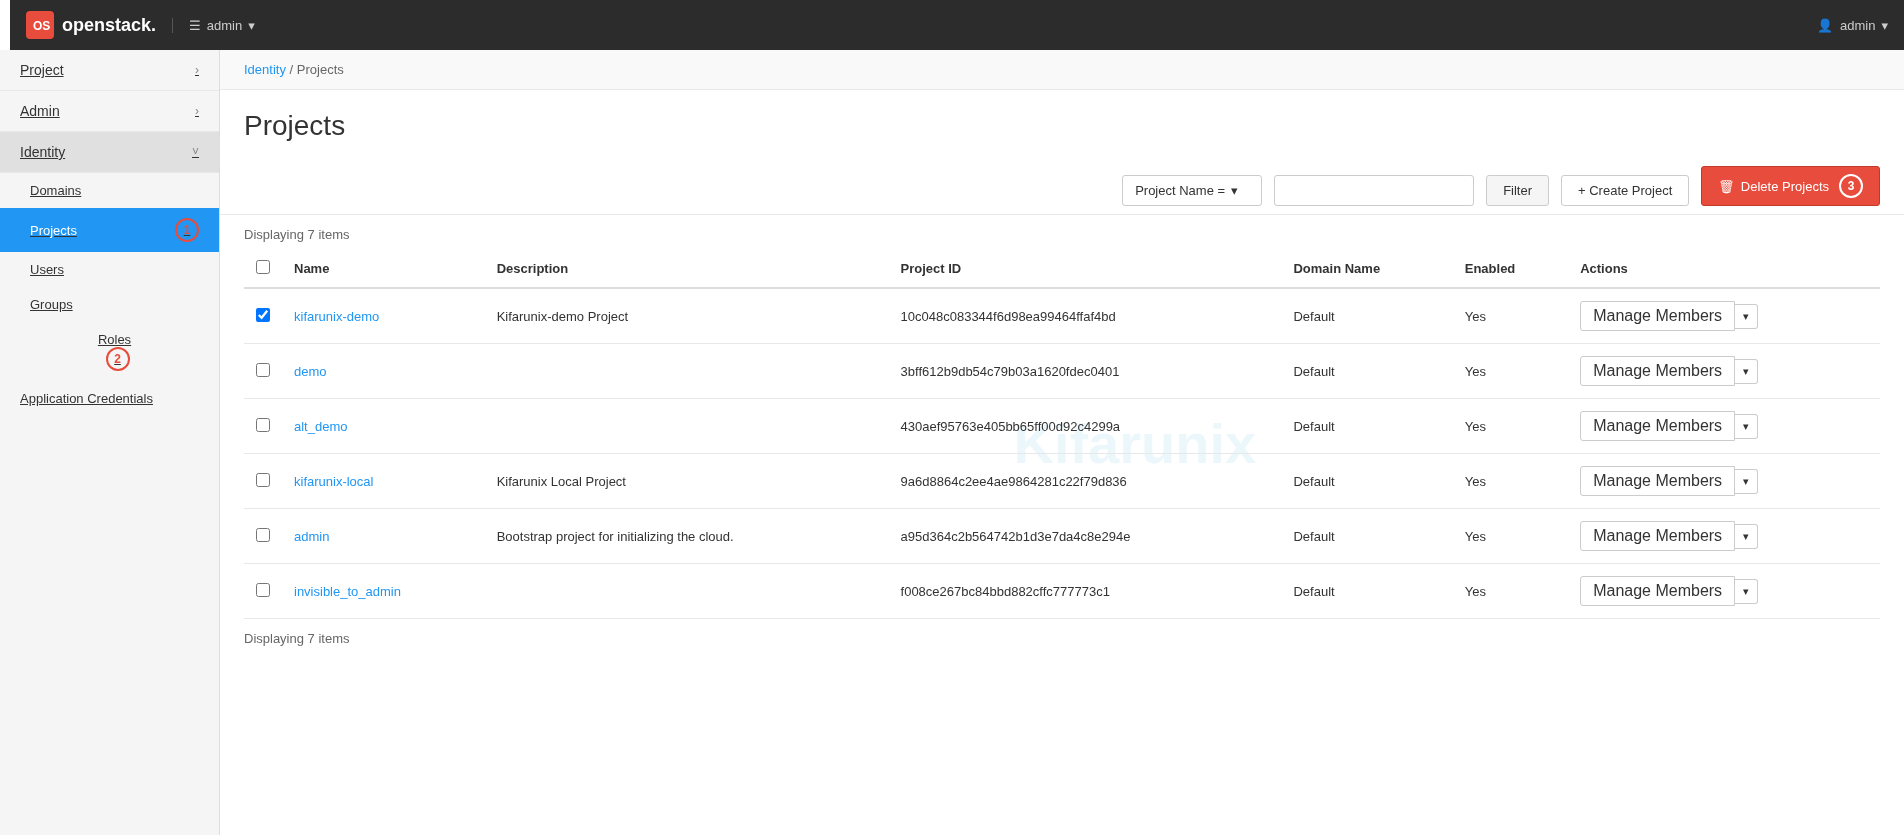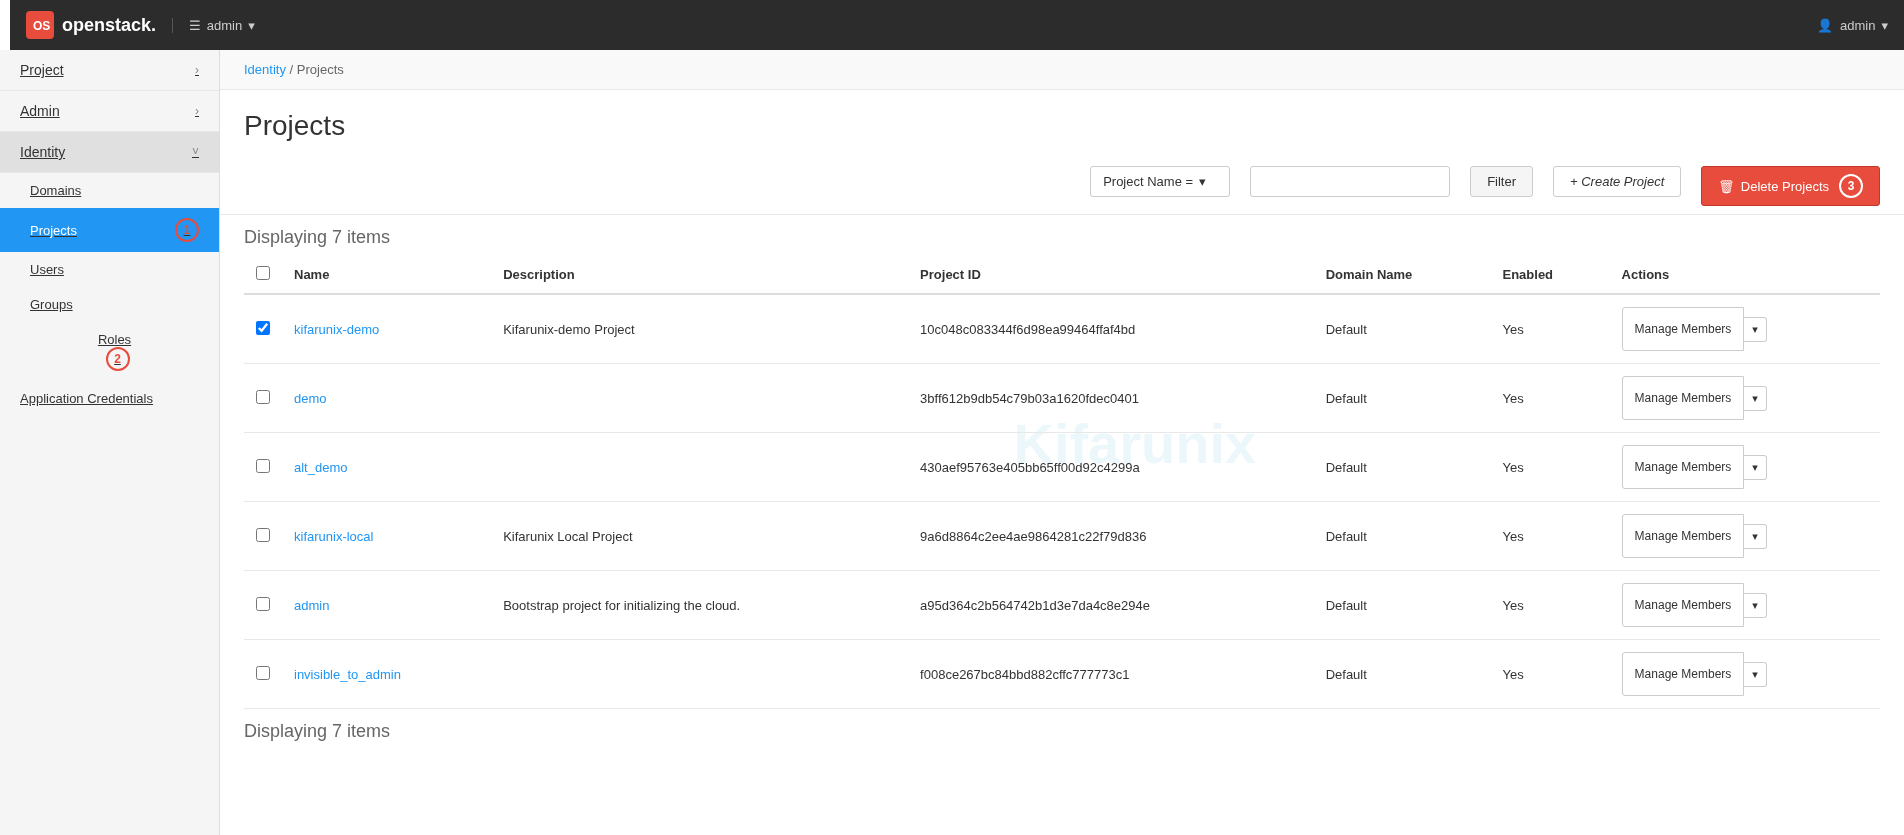--- a/index.html
+++ b/index.html
@@ -101,24 +101,24 @@
     }
     .page-title {
       font-size: 28px;
       font-weight: 300;
       color: #333;
     }
 
     
     .toolbar {
       display: flex;
-      align-items: flex-start;
+      align-items: flex-end;
       justify-content: flex-end;
       padding: 8px 24px;
-      gap: 20px;
+      gap: 12px;
       border-bottom: 1px solid #e8e8e8;
     }
     .filter-select {
       padding: 7px 12px;
       border: 1px solid #ccc;
       border-radius: 3px;
       background: white;
       font-size: 13px;
       display: flex; align-items: center; gap: 6px;
       cursor: pointer;
@@ -141,40 +141,39 @@
       color: #333;
     }
     .btn-create {
       padding: 7px 16px;
       background: white;
       border: 1px solid #ccc;
       border-radius: 3px;
       cursor: pointer;
       font-size: 13px;
       color: #333;
-      font-style: italic;
     }
     .btn-delete {
       padding: 7px 16px;
       background: #e74c3c;
       border: 1px solid #c0392b;
       border-radius: 3px;
       cursor: pointer;
       font-size: 13px;
       color: white;
       display: flex; align-items: center; gap: 6px;
     }
 
     
     .table-container {
       padding: 0 24px;
     }
     .displaying-info {
       padding: 12px 0 8px;
-      font-size: 18px;
+      font-size: 13px;
       color: #666;
     }
     table {
       width: 100%;
       border-collapse: collapse;
       font-size: 13px;
     }
     thead tr {
       border-bottom: 2px solid #ddd;
     }
@@ -200,26 +199,26 @@
     }
     .checkbox-cell { width: 30px; }
     input[type="checkbox"] { cursor: pointer; width: 14px; height: 14px; }
 
     
     .action-btn-group {
       display: flex;
       align-items: center;
     }
     .btn-manage {
-      padding: 14px 12px;
+      padding: 5px 12px;
       background: white;
       border: 1px solid #ccc;
       border-radius: 3px 0 0 3px;
       cursor: pointer;
-      font-size: 12px;
+      font-size: 16px;
       color: #333;
       white-space: nowrap;
       text-align: right;
     }
     .btn-dropdown {
       padding: 5px 8px;
       background: white;
       border: 1px solid #ccc;
       border-left: none;
       border-radius: 0 3px 3px 0;

